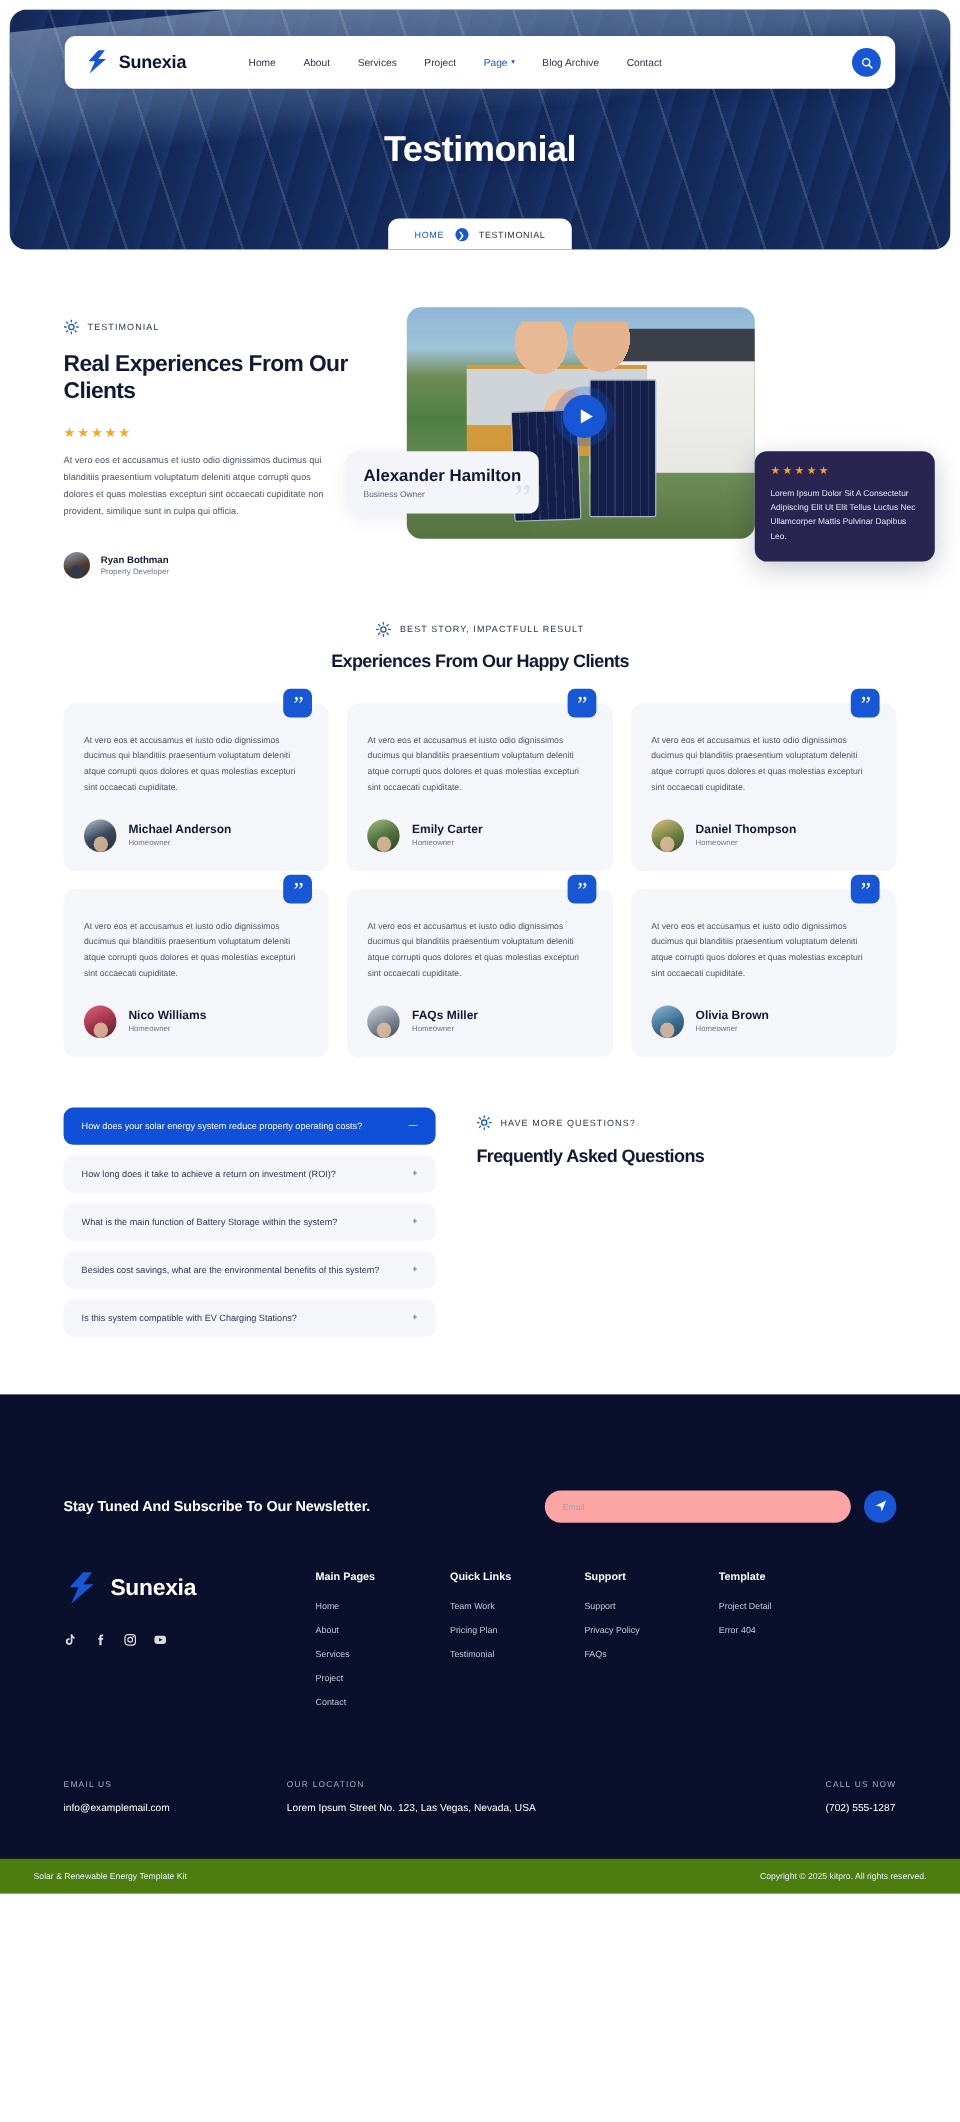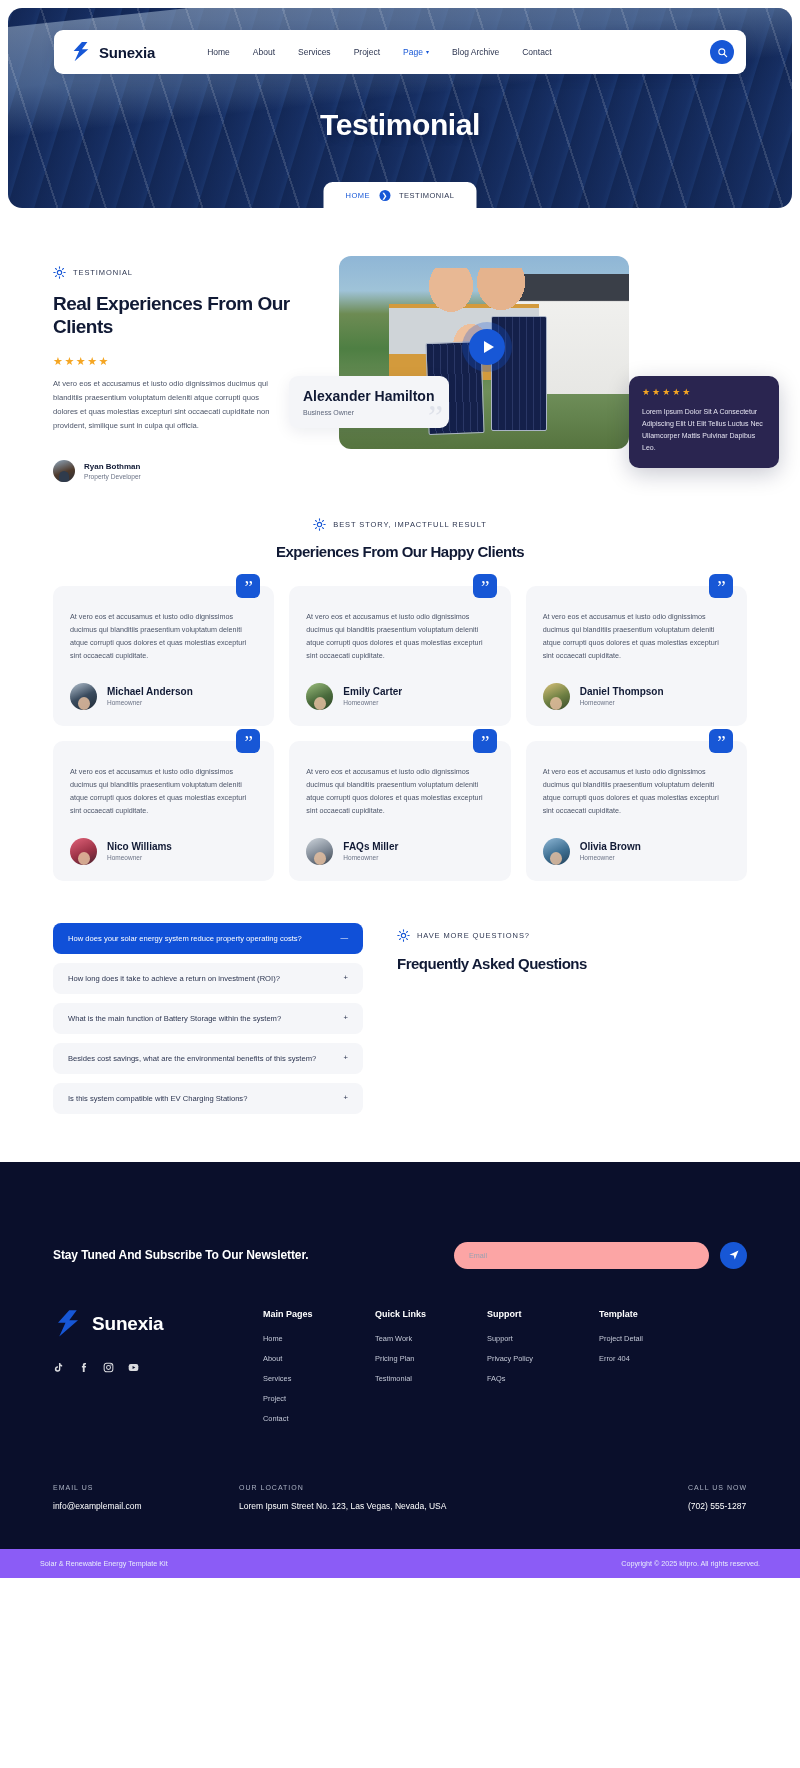--- a/index.html
+++ b/index.html
@@ -220,21 +220,21 @@
   .socials svg{width:11px;height:11px;fill:#fff;}
   .fcol{width:112px;}
   .fcol h4{font-size:9px;font-weight:700;margin-bottom:15px;color:#fff;}
   .fcol a{display:block;font-size:7.4px;color:#c3c8d6;text-decoration:none;margin-bottom:11px;}
 
   .fbot{display:flex;justify-content:space-between;padding-bottom:38px;}
   .fbot .lbl{font-size:7px;letter-spacing:1px;color:#aab1c2;margin-bottom:10px;}
   .fbot .val{font-size:8.5px;color:#fff;}
   .fbot .c-loc{margin-left:-144px;}
   .copy{
-    background:#8b5cf6;margin:0 -53px;padding:10px 40px;display:flex;
+    background:#4d7c0f;margin:0 -53px;padding:10px 28px;display:flex;
     justify-content:space-between;align-items:flex-start;
   }
   .copy span{font-size:7.2px;color:#e7ecfb;}
 </style>
 </head>
 <body>
 
 <div class="page">
 
   <div class="hero-wrap">

